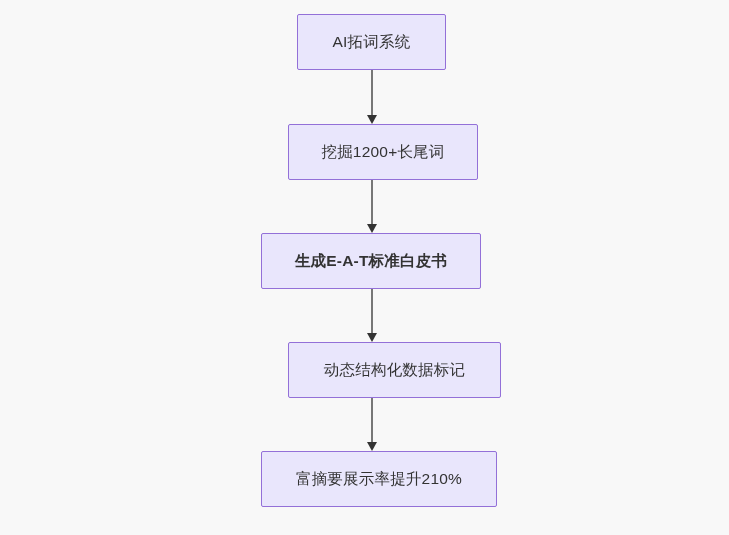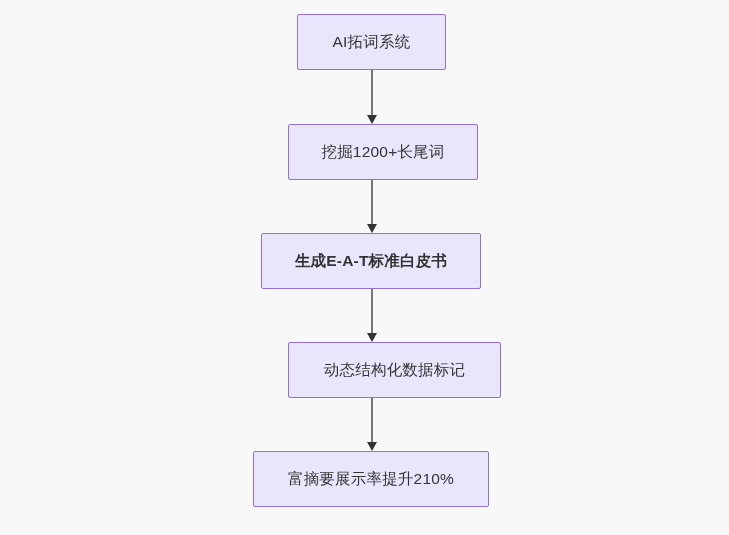--- a/index.html
+++ b/index.html
@@ -95,17 +95,17 @@
   </div>
 
   <div class="flow-node" style="left:261px; top:233px; width:220px; height:56px;font-weight:bold;">
     <span class="node-label">生成E-A-T标准白皮书</span>
   </div>
 
   <div class="flow-node" style="left:264px; top:342px; width:213px; height:56px;margin-left:24px;">
     <span class="node-label">动态结构化数据标记</span>
   </div>
 
-  <div class="flow-node" style="left:253px; top:451px; width:236px; height:56px;">
+  <div class="flow-node" style="left:261px; top:451px; width:236px; height:56px;">
     <span class="node-label">富摘要展示率提升210%</span>
   </div>
 
 </div>
 
 </body></html>

